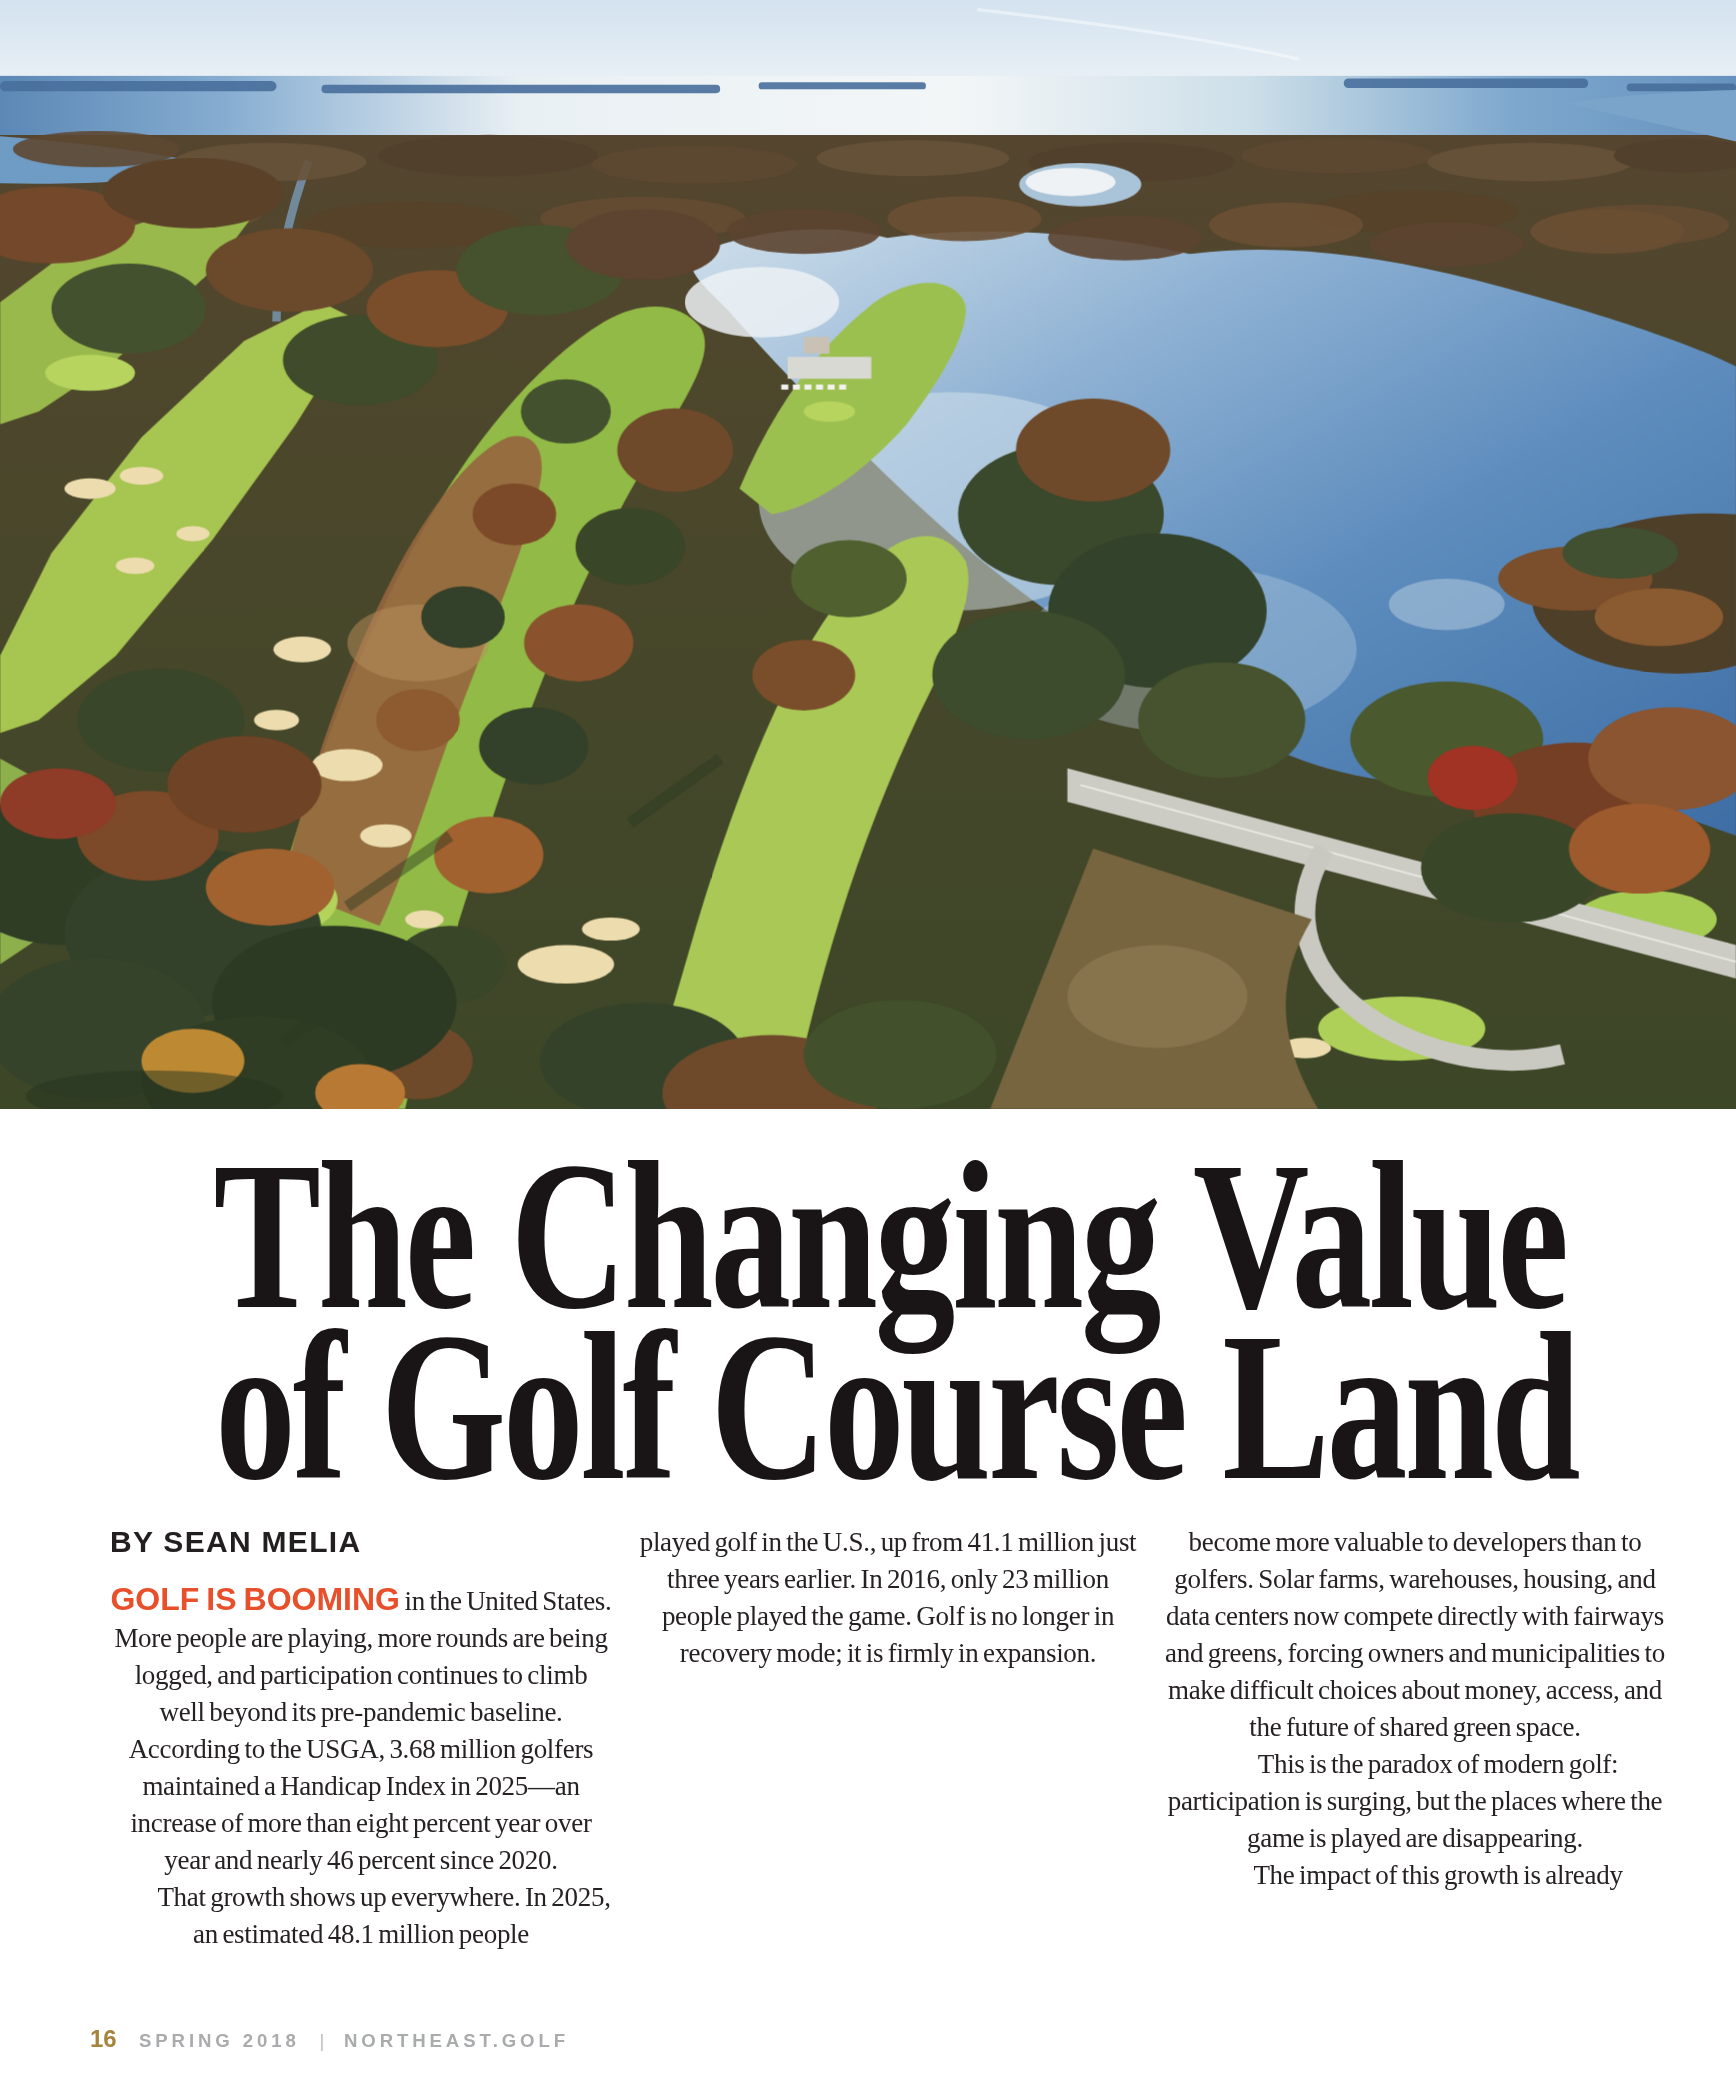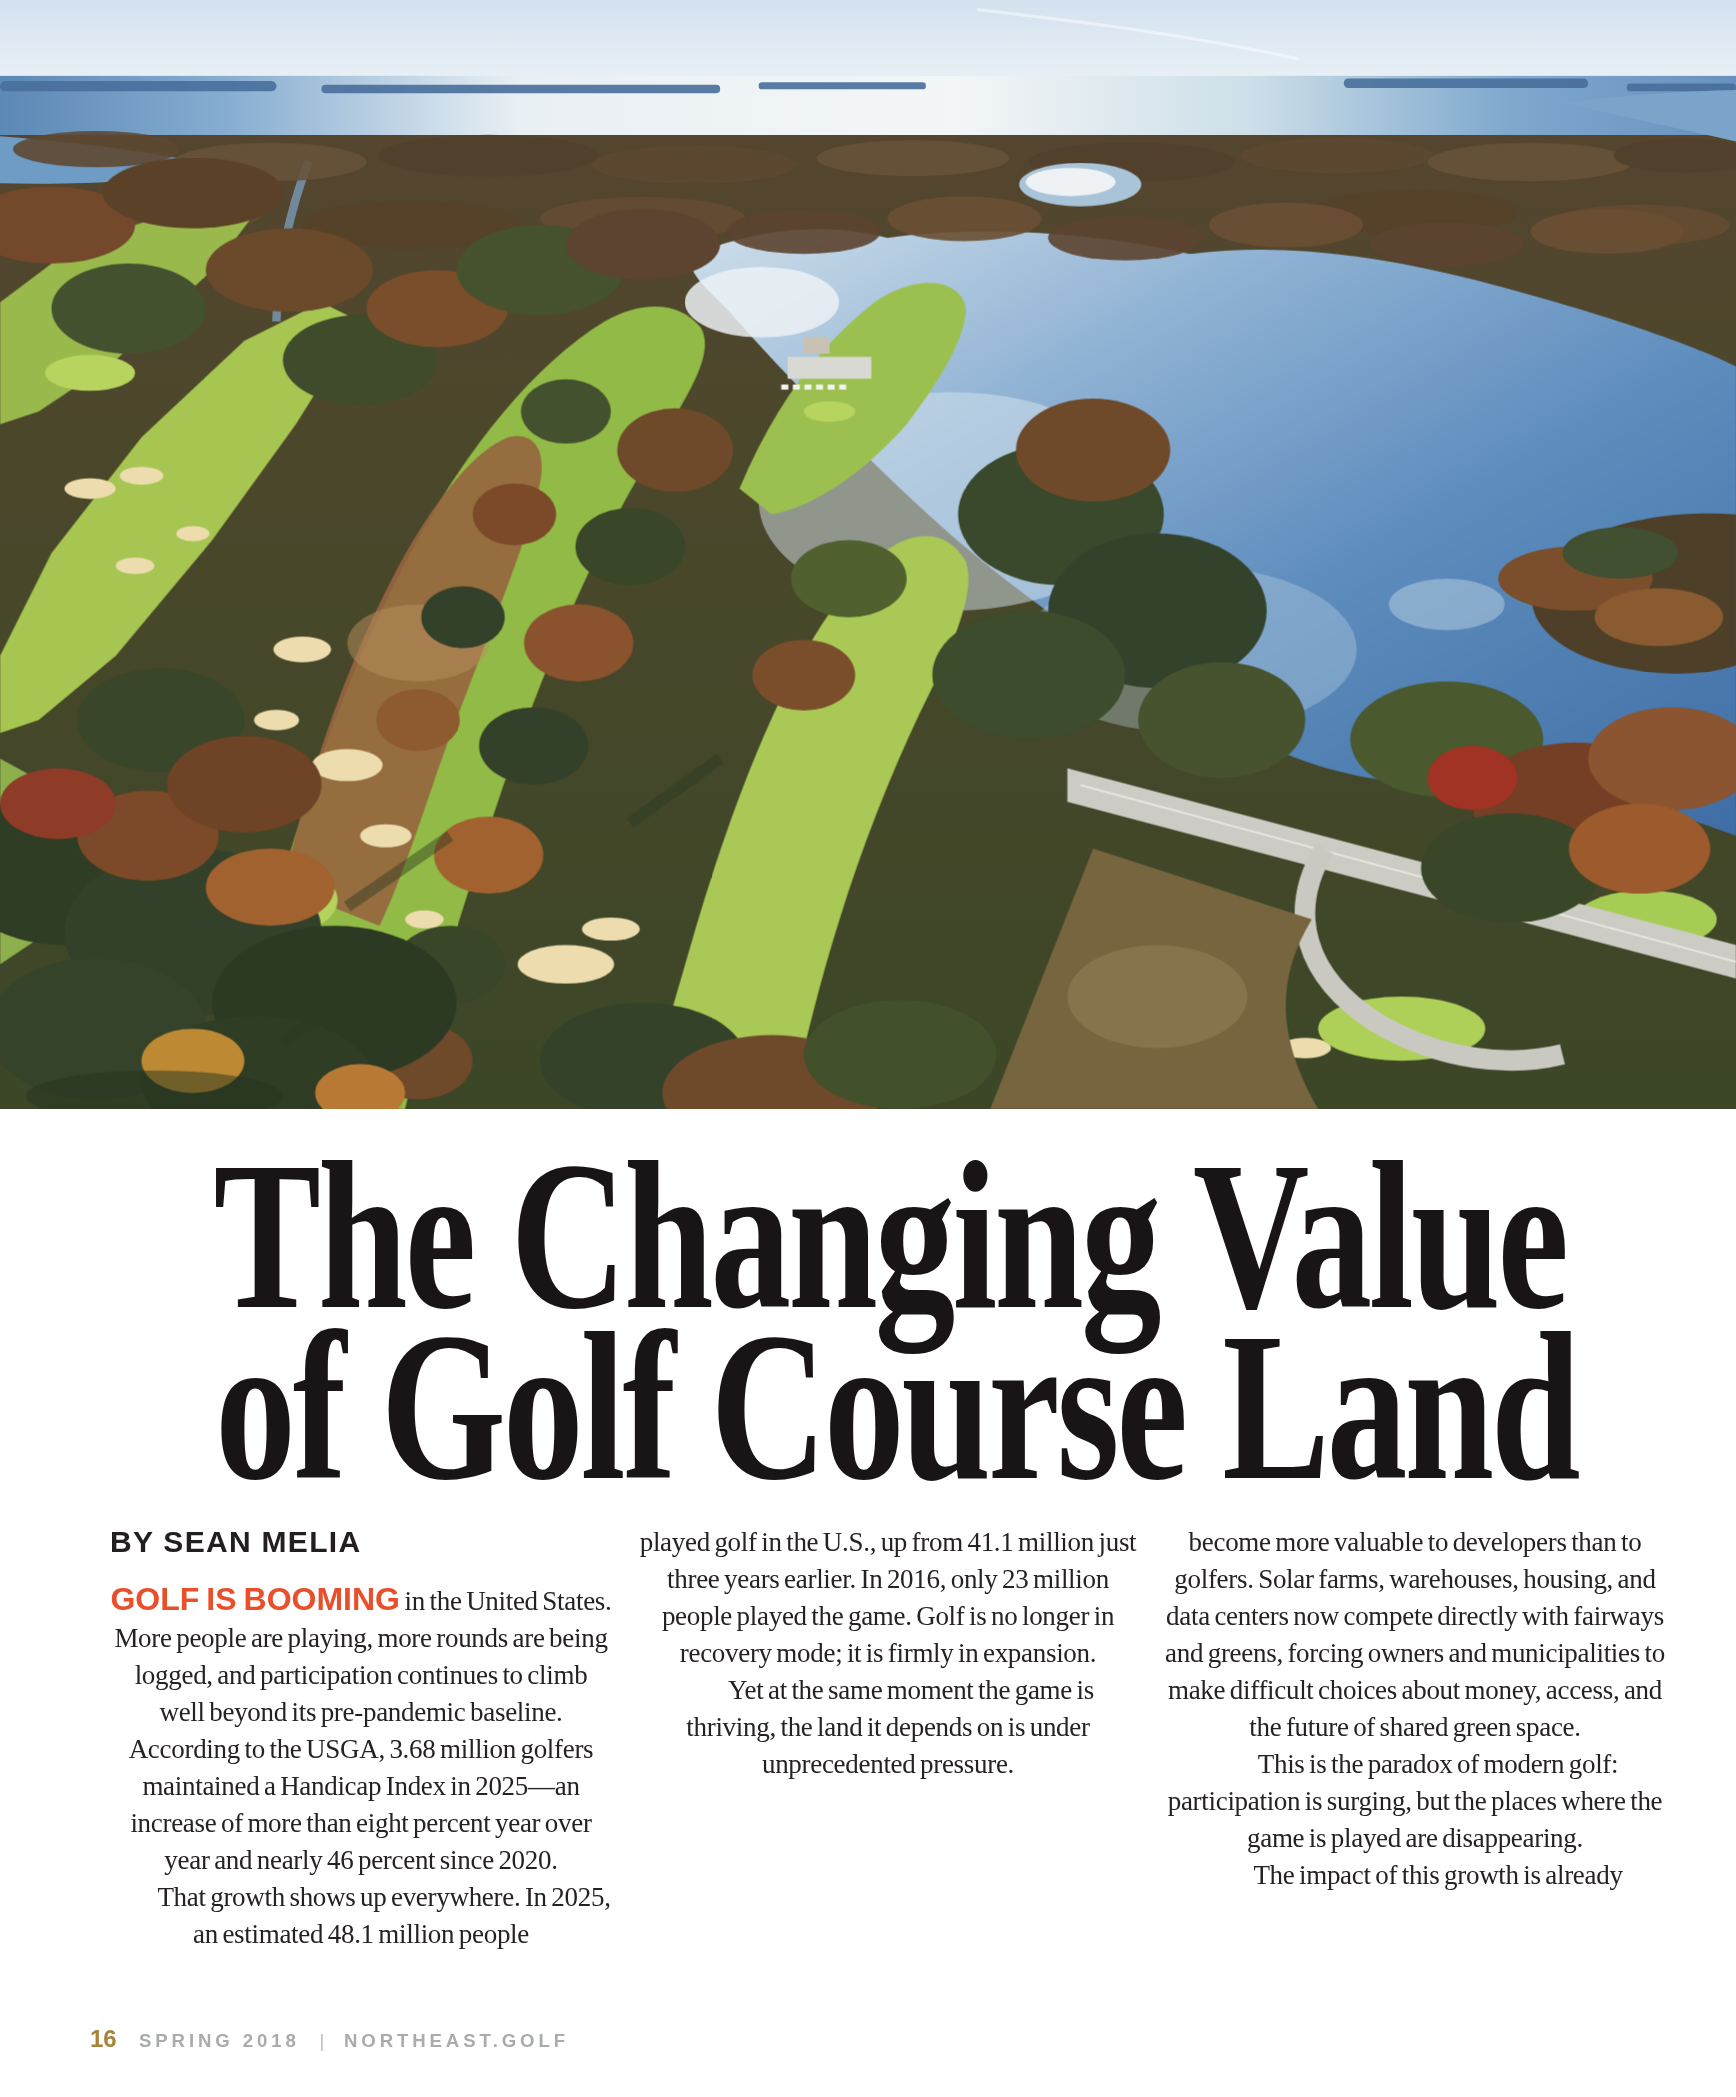--- a/index.html
+++ b/index.html
@@ -257,21 +257,20 @@
   </h1>
 
   <div class="bodyblock">
     <div class="col">
       <div class="byline">BY SEAN MELIA</div>
       <p><span class="lede">GOLF IS BOOMING</span><span> in the United States. More people are playing, more rounds are being logged, and participation continues to climb well beyond its pre-pandemic baseline. According to the USGA, 3.68 million golfers maintained a Handicap Index in 2025—an increase of more than eight percent year over year and nearly 46 percent since 2020.</span></p>
       <p class="indent">That growth shows up everywhere. In 2025, an estimated 48.1 million people</p>
     </div>
     <div class="col">
       <p>played golf in the U.S., up from 41.1 million just three years earlier. In 2016, only 23 million people played the game. Golf is no longer in recovery mode; it is firmly in expansion.</p>
-      <p class="indent">Yet at the same moment the game is thriving, the land it depends on is under unprecedented pressure.</p>
     </div>
     <div class="col">
       <p>become more valuable to developers than to golfers. Solar farms, warehouses, housing, and data centers now compete directly with fairways and greens, forcing owners and municipalities to make difficult choices about money, access, and the future of shared green space.</p>
       <p class="indent">This is the paradox of modern golf: participation is surging, but the places where the game is played are disappearing.</p>
       <p class="indent">The impact of this growth is already</p>
     </div>
   </div>
 
   <div class="footer">
     <span class="pagenum">16</span>

